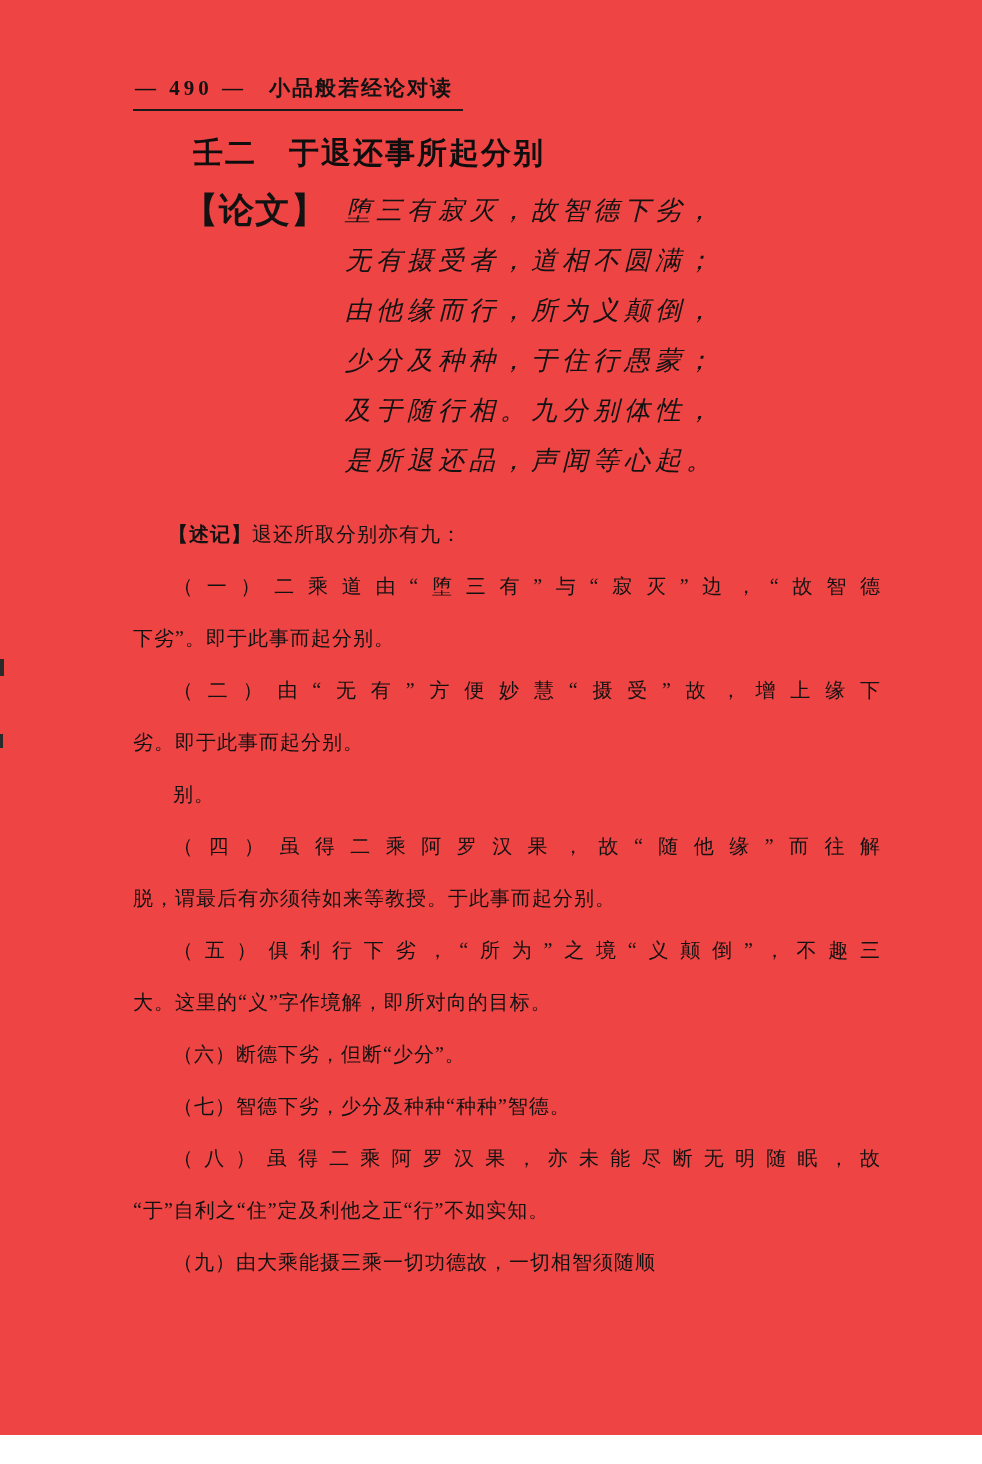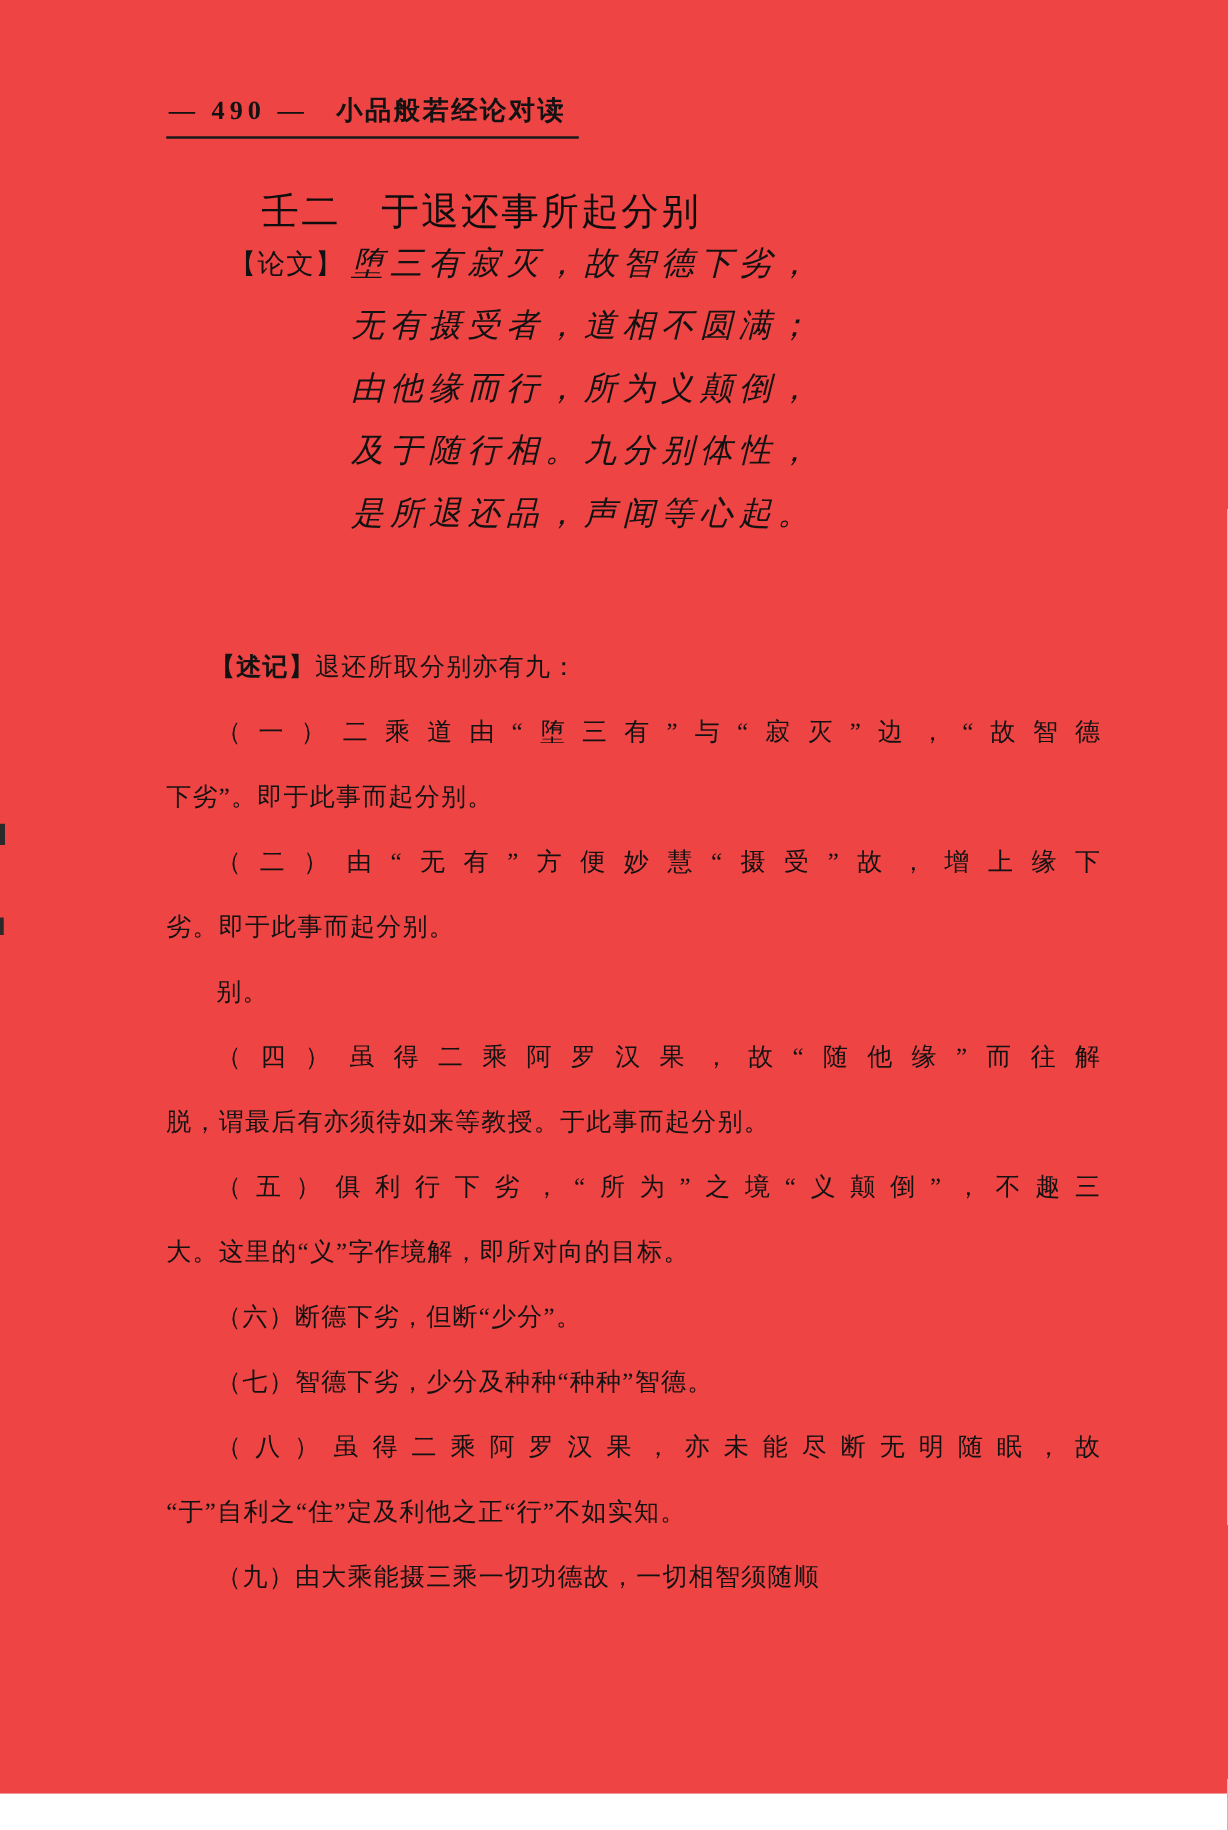--- a/index.html
+++ b/index.html
@@ -25,51 +25,52 @@
     border-bottom: 2px solid #1a1a1a;
     font-weight: bold;
   }
   .header .pagenum { margin-right: 22px; letter-spacing: 4px; }
 
   
   .title {
     position: absolute;
     top: 133px;
     left: 193px;
-    margin: 16px;
+    margin: 0;
     font-family: "Liberation Sans", sans-serif;
-    font-weight: normal;
+    font-weight: bold;
     font-size: 30px;
     letter-spacing: 2px;
     color: #0e0e0e;
   }
 
   
   .lunwen {
     position: absolute;
     top: 186px;
     left: 183px;
     display: flex;
     align-items: flex-start;
     gap: 6px;
   }
   .block-label {
-    font-weight: normal;
-    font-size: 22px;
+    font-weight: bold;
+    font-size: 35px;
     line-height: 50px;
     letter-spacing: 1px;
     white-space: nowrap;
   }
   .verse { }
   .verse-line {
     font-style: italic;
     font-size: 26px;
     line-height: 50px;
     letter-spacing: 5px;
     white-space: nowrap;
+    margin-left: 12px;
   }
 
   
   .bodytext {
     position: absolute;
     top: 508px;
     left: 133px;
     width: 748px;
     font-size: 20px;
     line-height: 52px;
@@ -101,20 +102,21 @@
   </div>
 
   <h1 class="title">壬二　于退还事所起分别</h1>
 
   <div class="lunwen">
     <span class="block-label">【论文】</span>
     <div class="verse">
       <div class="verse-line">堕三有寂灭，故智德下劣，</div>
       <div class="verse-line">无有摄受者，道相不圆满；</div>
       <div class="verse-line">由他缘而行，所为义颠倒，</div>
+      <div class="verse-line">少分及种种，于住行愚蒙；</div>
       <div class="verse-line">及于随行相。九分别体性，</div>
       <div class="verse-line">是所退还品，声闻等心起。</div>
     </div>
   </div>
 
   <div class="bodytext">
     <p class="intro"><span class="inline-label">【述记】</span><span>退还所取分别亦有九：</span></p>
 
     <div class="para">
       <div class="line">（一）二乘道由“堕三有”与“寂灭”边，“故智德</div>

